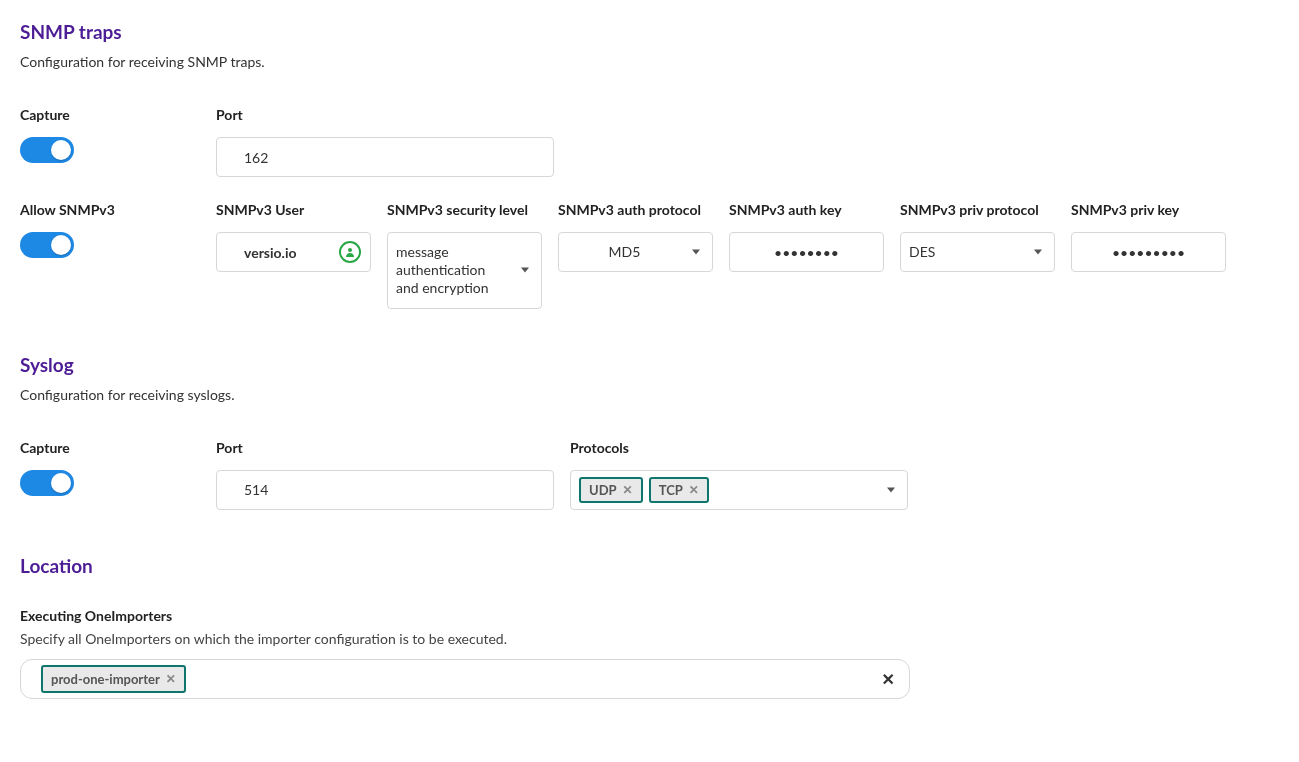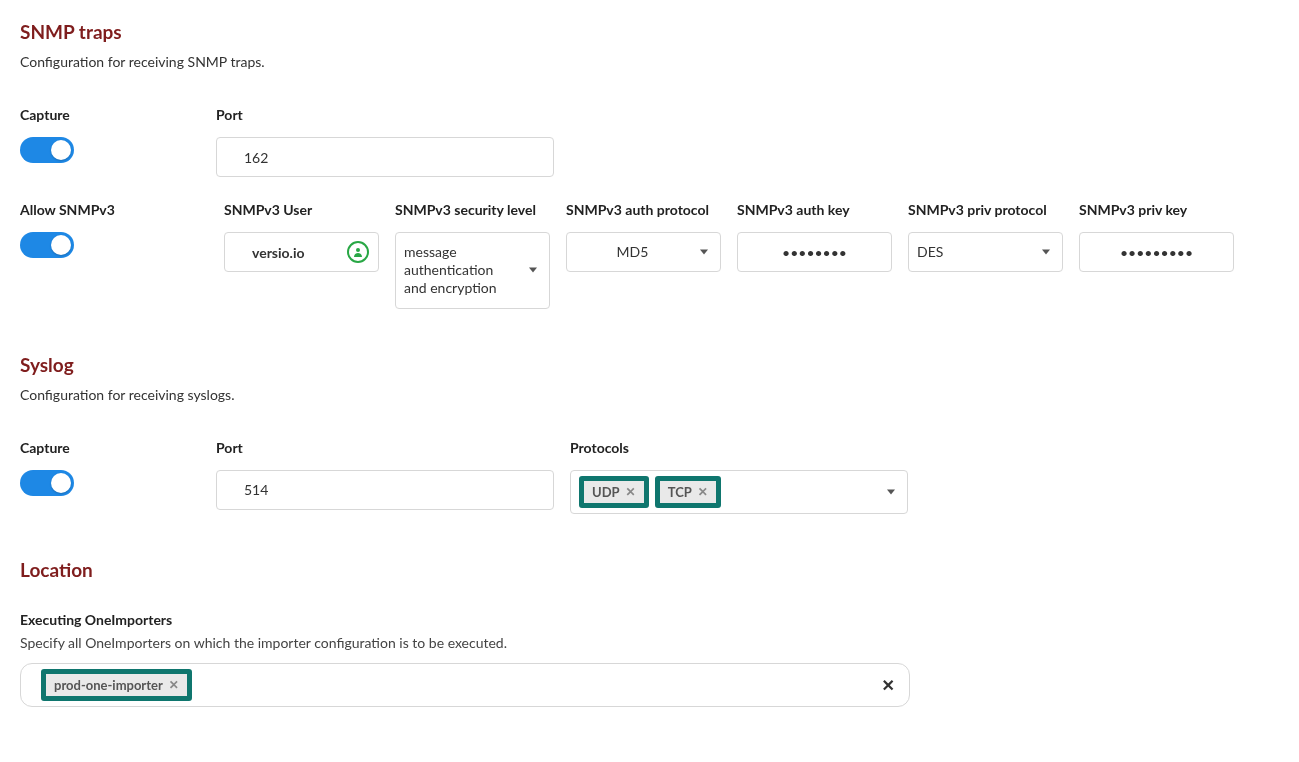--- a/index.html
+++ b/index.html
@@ -6,21 +6,21 @@
   body {
     font-family: "Lato", "Helvetica Neue", Arial, sans-serif;
     background: #fff;
     color: #333;
     padding: 20px;
     font-size: 14px;
   }
   h2.section-title {
     font-size: 19px;
     font-weight: 700;
-    color: #7f1d1d;
+    color: #4c1d95;
     margin-bottom: 10px;
   }
   .section-desc {
     font-size: 14px;
     color: #333;
     margin-bottom: 36px;
   }
   .section-block { margin-bottom: 44px; }
   .row {
     display: flex;
@@ -112,21 +112,21 @@
     padding: 5px 30px 5px 8px;
     display: flex;
     align-items: center;
     gap: 6px;
     position: relative;
   }
   .chip {
     display: inline-flex;
     align-items: center;
     background: #e9e9e9;
-    border: 5px solid #0f766e;
+    border: 2px solid #0f766e;
     border-radius: 3px;
     padding: 3px 8px;
     font-size: 13px;
     font-weight: 700;
     color: #555;
     gap: 6px;
   }
   .chip .x {
     font-weight: 700;
     color: #888;
@@ -147,21 +147,21 @@
   }
   .sub-desc {
     font-size: 14px;
     color: #444;
     margin-bottom: 12px;
   }
   
   .w-capture { width: 180px; }
   .w-port { width: 338px; }
   .w-std { width: 155px; }
-  .w-user { width: 155px; margin-left: 8px; }
+  .w-user { width: 155px; }
   .w-protocols { width: 338px; }
   .w-full { width: 890px; }
   
   .circle-icon {
     width: 22px; height: 22px;
     border: 2px solid #28a745;
     border-radius: 50%;
     display: inline-flex;
     align-items: center;
     justify-content: center;

